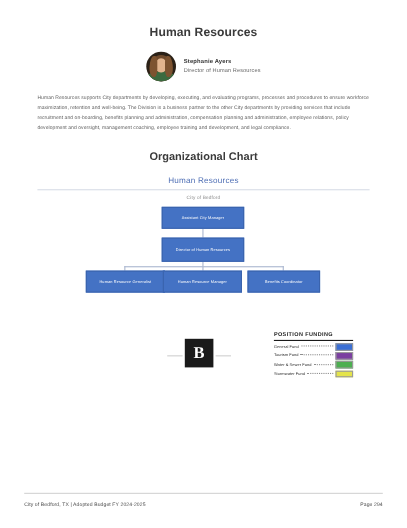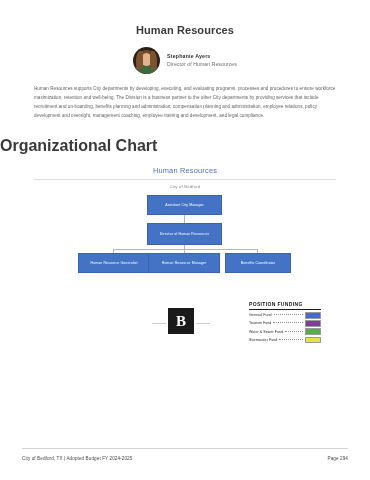--- a/index.html
+++ b/index.html
@@ -105,21 +105,22 @@
     margin: 11px 34px 0 34px;
     font-size: 4.55px;
     line-height: 1.95;
     color: #5e5e5e;
     text-align: left;
     letter-spacing: 0.06px;
   }
 
   
   .org-title {
-    font-size: 16px;
+    text-align: center;
+    font-size: 10px;
     font-weight: bold;
     color: #3a3a3a;
     margin: 17px 0 0 0;
   }
   .org-subtitle {
     text-align: center;
     font-size: 7.4px;
     color: #4f6fb5;
     margin-top: 11px;
     letter-spacing: 0.2px;

